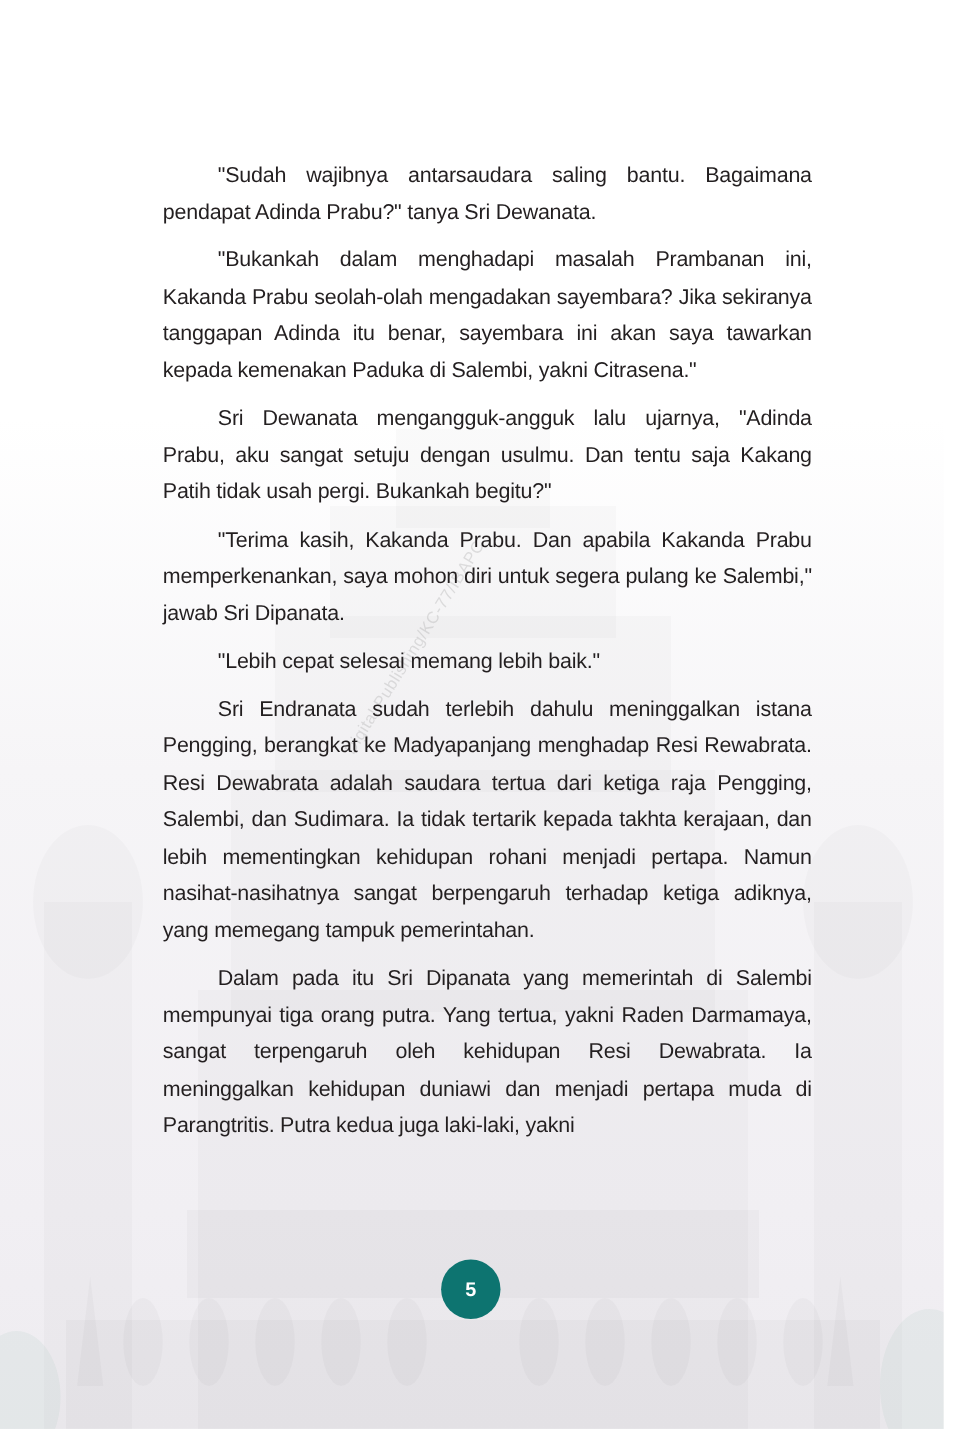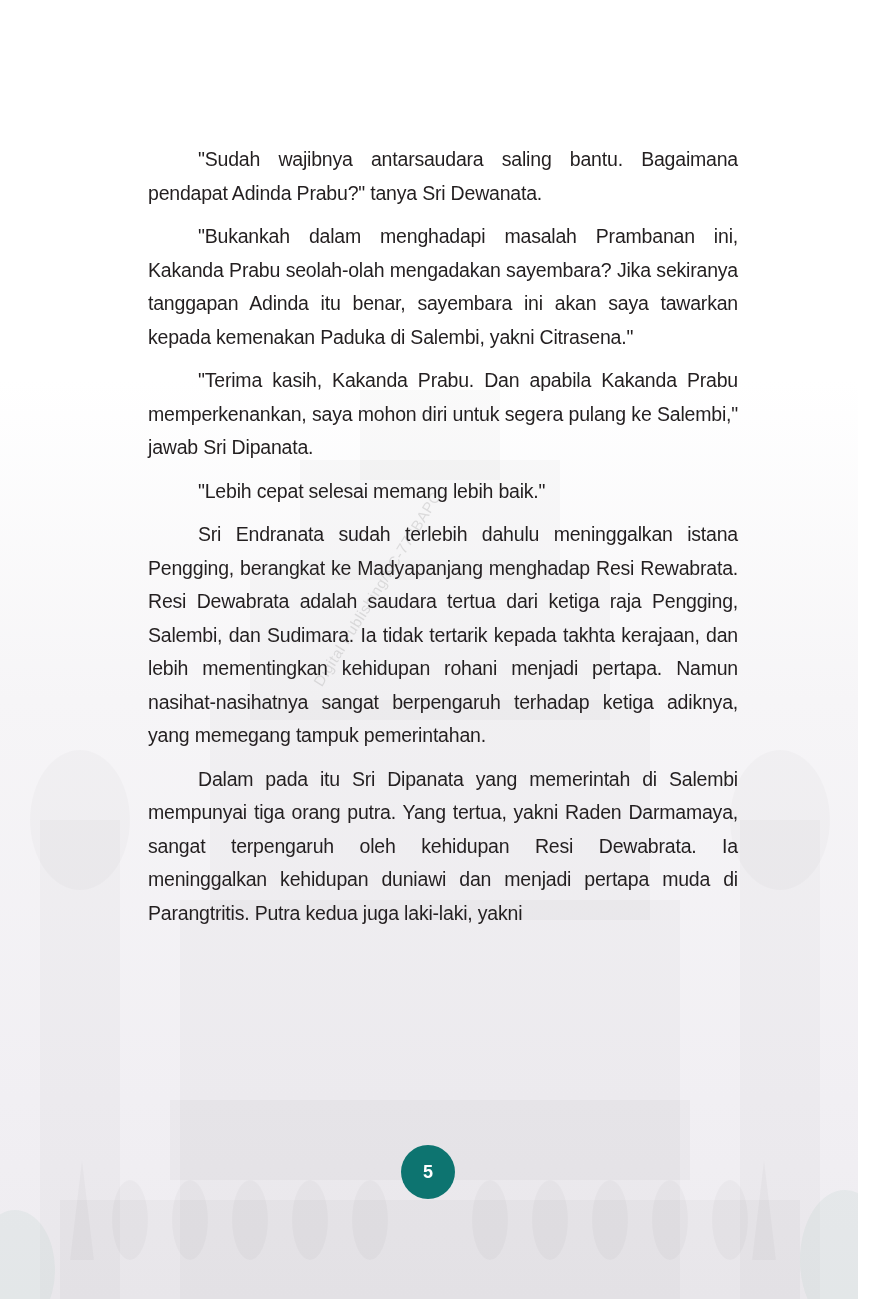--- a/index.html
+++ b/index.html
@@ -123,20 +123,21 @@
       <ellipse cx="15" cy="1270" rx="40" ry="60"></ellipse>
       <ellipse cx="845" cy="1260" rx="45" ry="70"></ellipse>
     </g>
   </svg>
 
   <div class="watermark">Digital Publishing/KC-77/IBAPC</div>
 
   <div class="text-block">
     <p class="para">"Sudah wajibnya antarsaudara saling bantu. Bagaimana pendapat Adinda Prabu?" tanya Sri Dewanata.</p>
     <p class="para">"Bukankah dalam menghadapi masalah Prambanan ini, Kakanda Prabu seolah-olah mengadakan sayembara? Jika sekiranya tanggapan Adinda itu benar, sayembara ini akan saya tawarkan kepada kemenakan Paduka di Salembi, yakni Citrasena."</p>
+    <p class="para">Sri Dewanata mengangguk-angguk lalu ujarnya, "Adinda Prabu, aku sangat setuju dengan usulmu. Dan tentu saja Kakang Patih tidak usah pergi. Bukankah begitu?"</p>
     <p class="para">"Terima kasih, Kakanda Prabu. Dan apabila Kakanda Prabu memperkenankan, saya mohon diri untuk segera pulang ke Salembi," jawab Sri Dipanata.</p>
     <p class="para">"Lebih cepat selesai memang lebih baik."</p>
     <p class="para">Sri Endranata sudah terlebih dahulu meninggalkan istana Pengging, berangkat ke Madyapanjang menghadap Resi Rewabrata. Resi Dewabrata adalah saudara tertua dari ketiga raja Pengging, Salembi, dan Sudimara. Ia tidak tertarik kepada takhta kerajaan, dan lebih mementingkan kehidupan rohani menjadi pertapa. Namun nasihat-nasihatnya sangat berpengaruh terhadap ketiga adiknya, yang memegang tampuk pemerintahan.</p>
     <p class="para">Dalam pada itu Sri Dipanata yang memerintah di Salembi mempunyai tiga orang putra. Yang tertua, yakni Raden Darmamaya, sangat terpengaruh oleh kehidupan Resi Dewabrata. Ia meninggalkan kehidupan duniawi dan menjadi pertapa muda di Parangtritis. Putra kedua juga laki-laki, yakni</p>
   </div>
 
   <div class="page-number">5</div>
 </div>
 
 <div class="gutter"></div>

